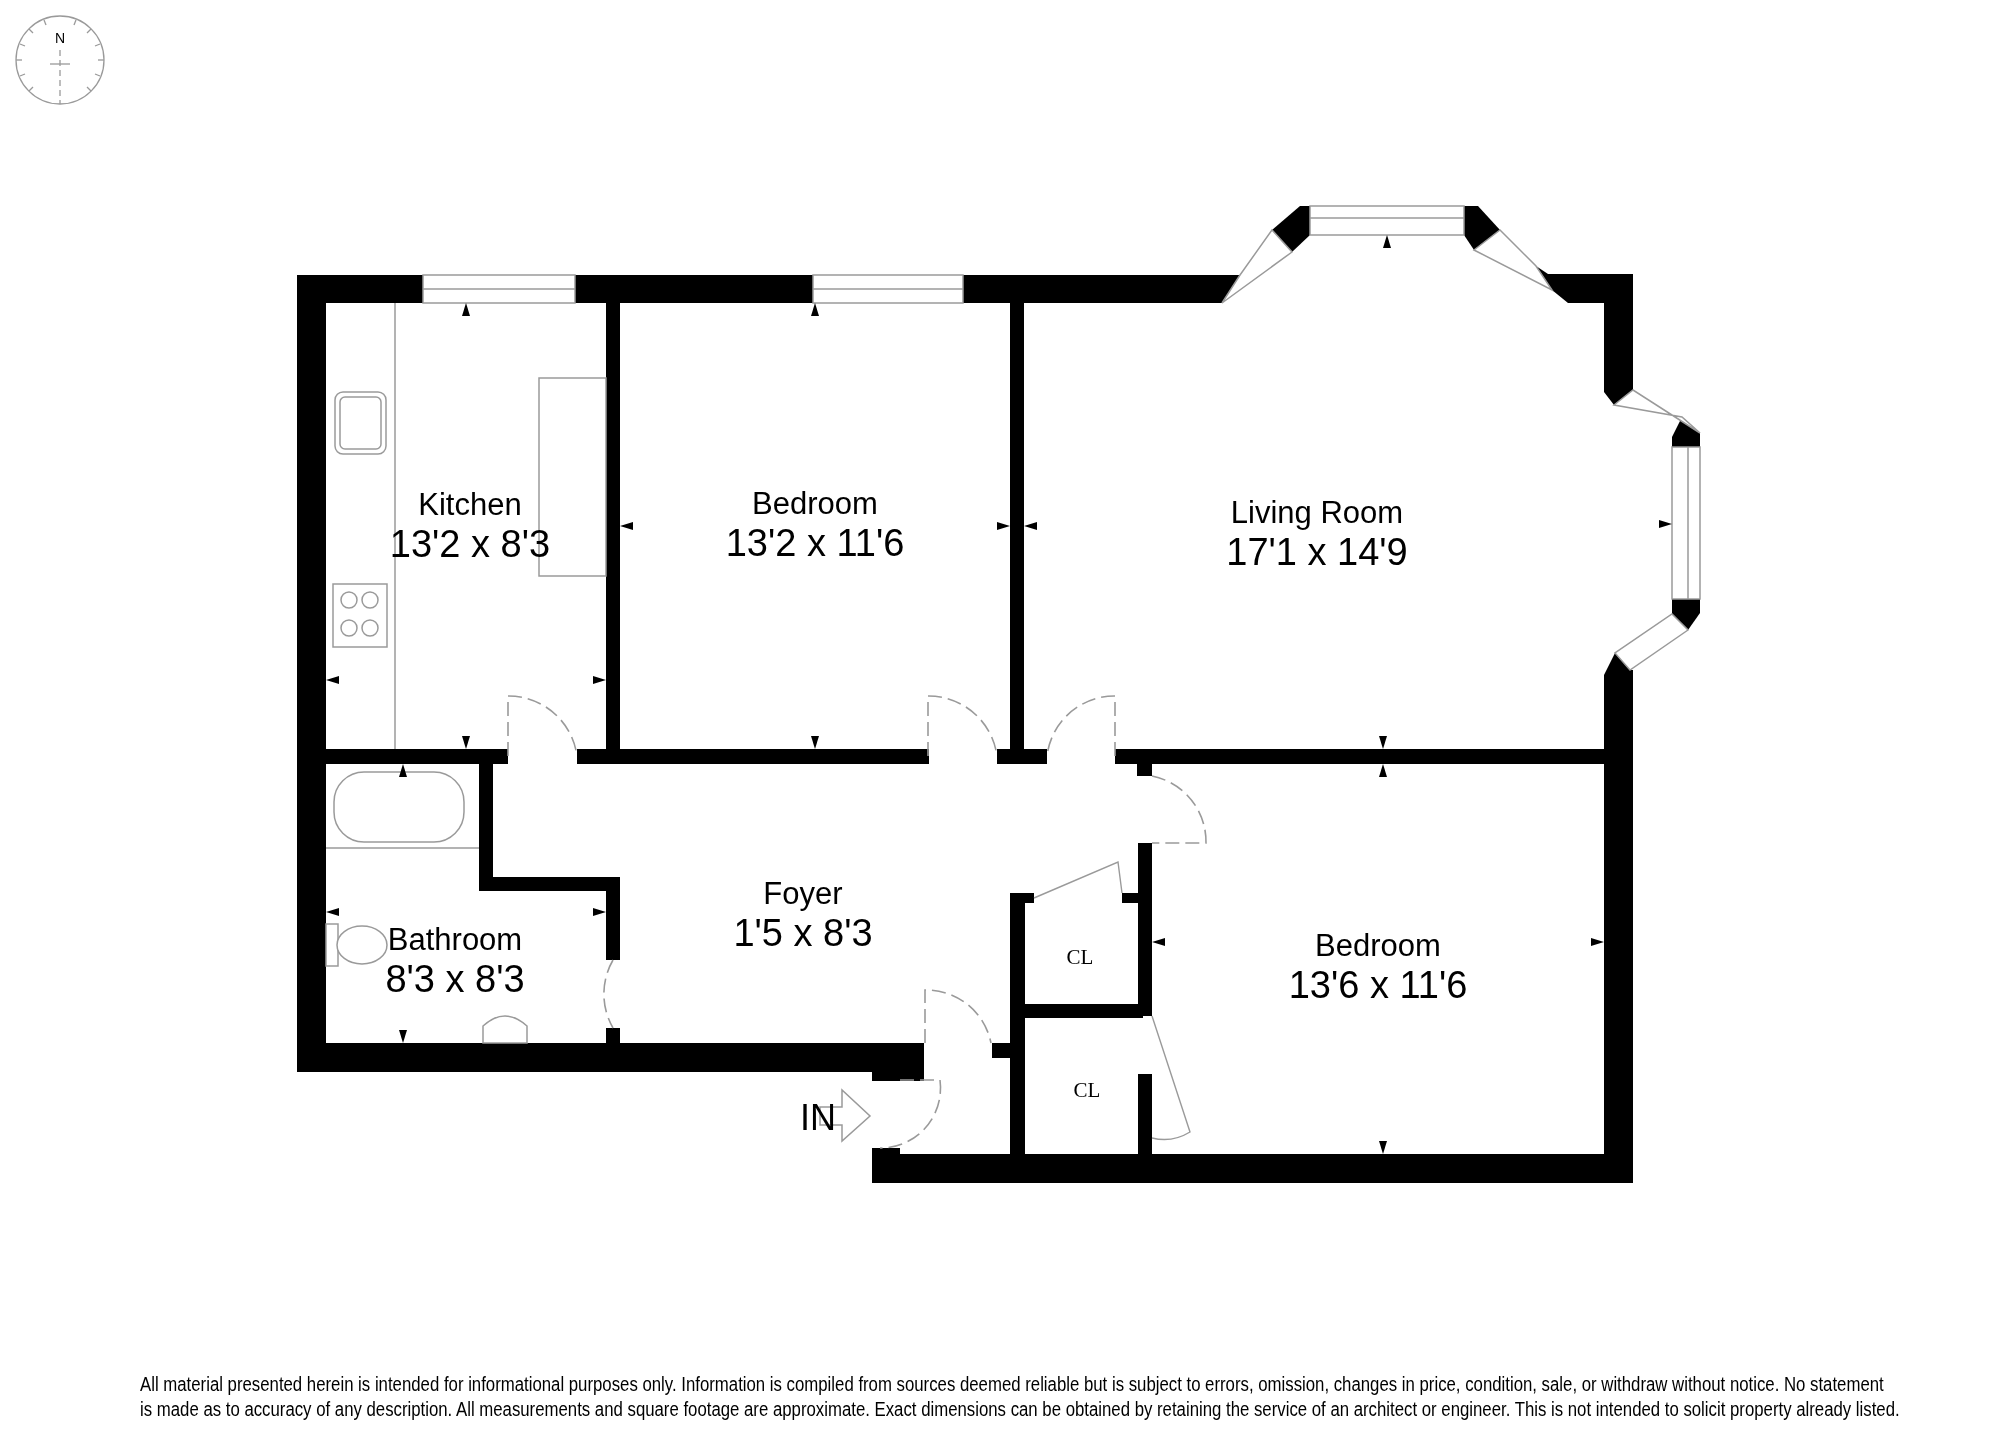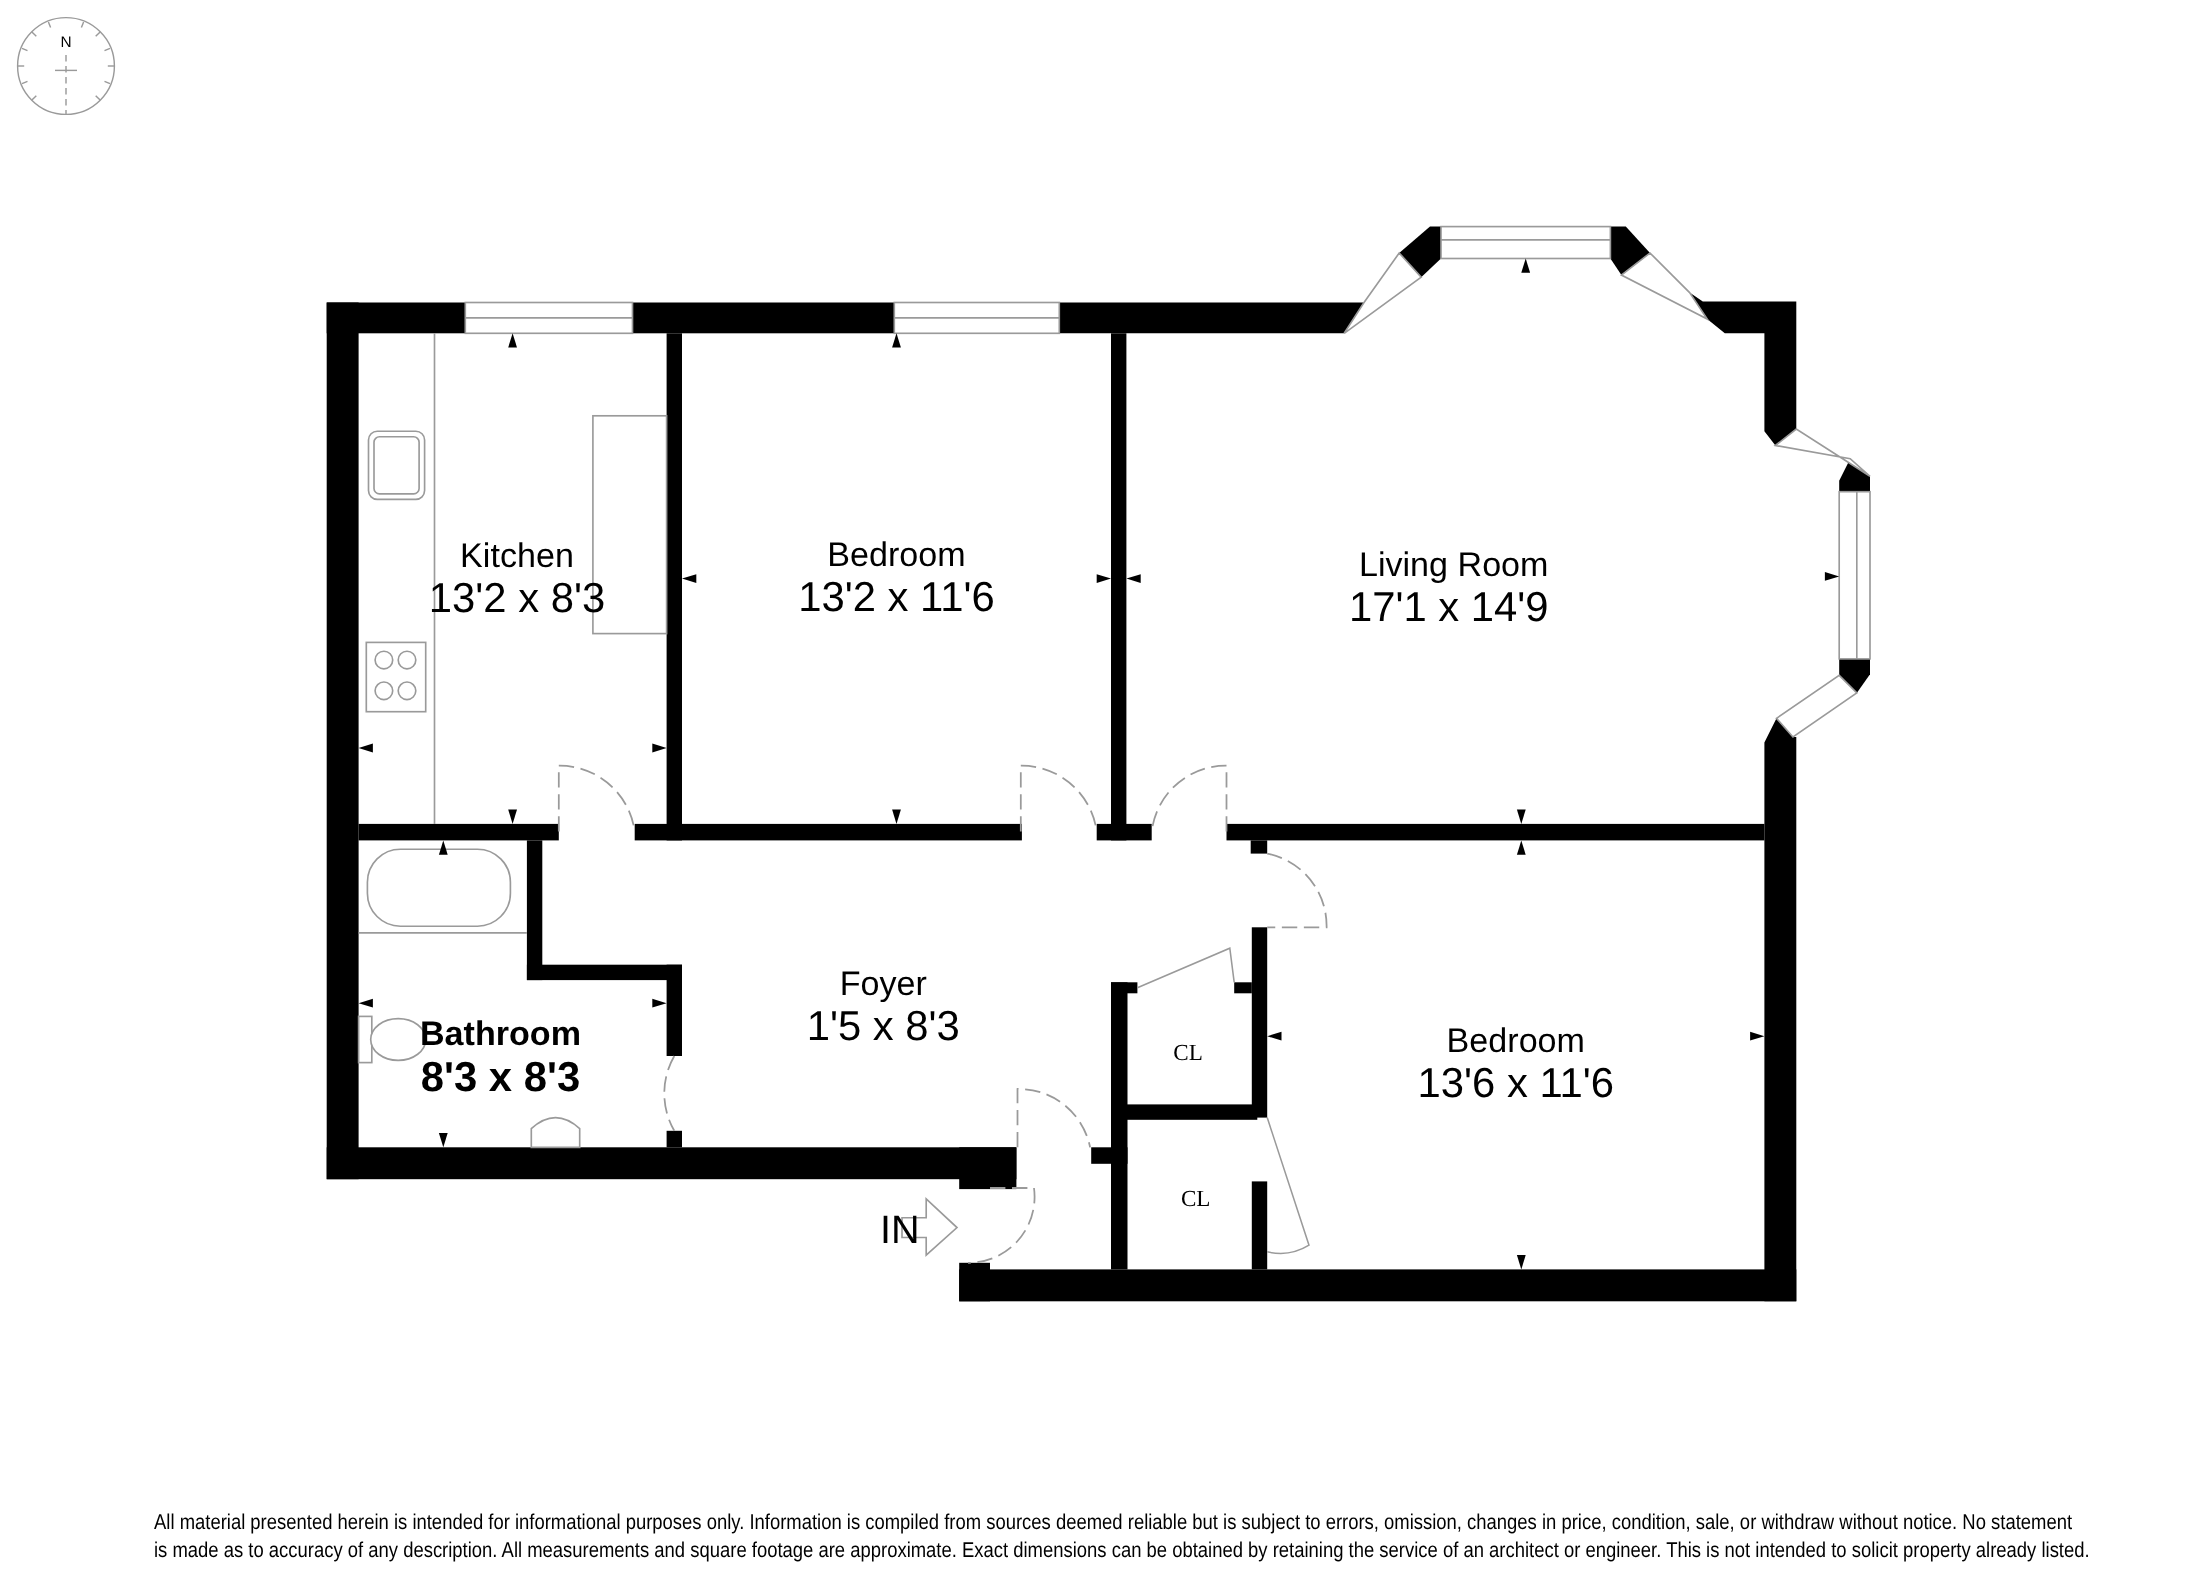--- a/index.html
+++ b/index.html
@@ -190,26 +190,26 @@
 <div class="label" style="left:470px; top:527px;text-align:center;">
   <span class="room-name">Kitchen</span>
   <span class="room-dim">13'2 x 8'3</span>
 </div>
 
 <div class="label" style="left:815px; top:526px;">
   <span class="room-name">Bedroom</span>
   <span class="room-dim">13'2 x 11'6</span>
 </div>
 
-<div class="label" style="left:1317px; top:535px;text-align:right;">
+<div class="label" style="left:1317px; top:535px;">
   <span class="room-name">Living Room</span>
   <span class="room-dim">17'1 x 14'9</span>
 </div>
 
-<div class="label" style="left:455px; top:962px;font-weight:bold;">
+<div class="label" style="left:455px; top:962px;">
   <span class="room-name">Bathroom</span>
   <span class="room-dim">8'3 x 8'3</span>
 </div>
 
 <div class="label" style="left:803px; top:916px;">
   <span class="room-name">Foyer</span>
   <span class="room-dim">1'5 x 8'3</span>
 </div>
 
 <div class="label" style="left:1378px; top:968px;">

